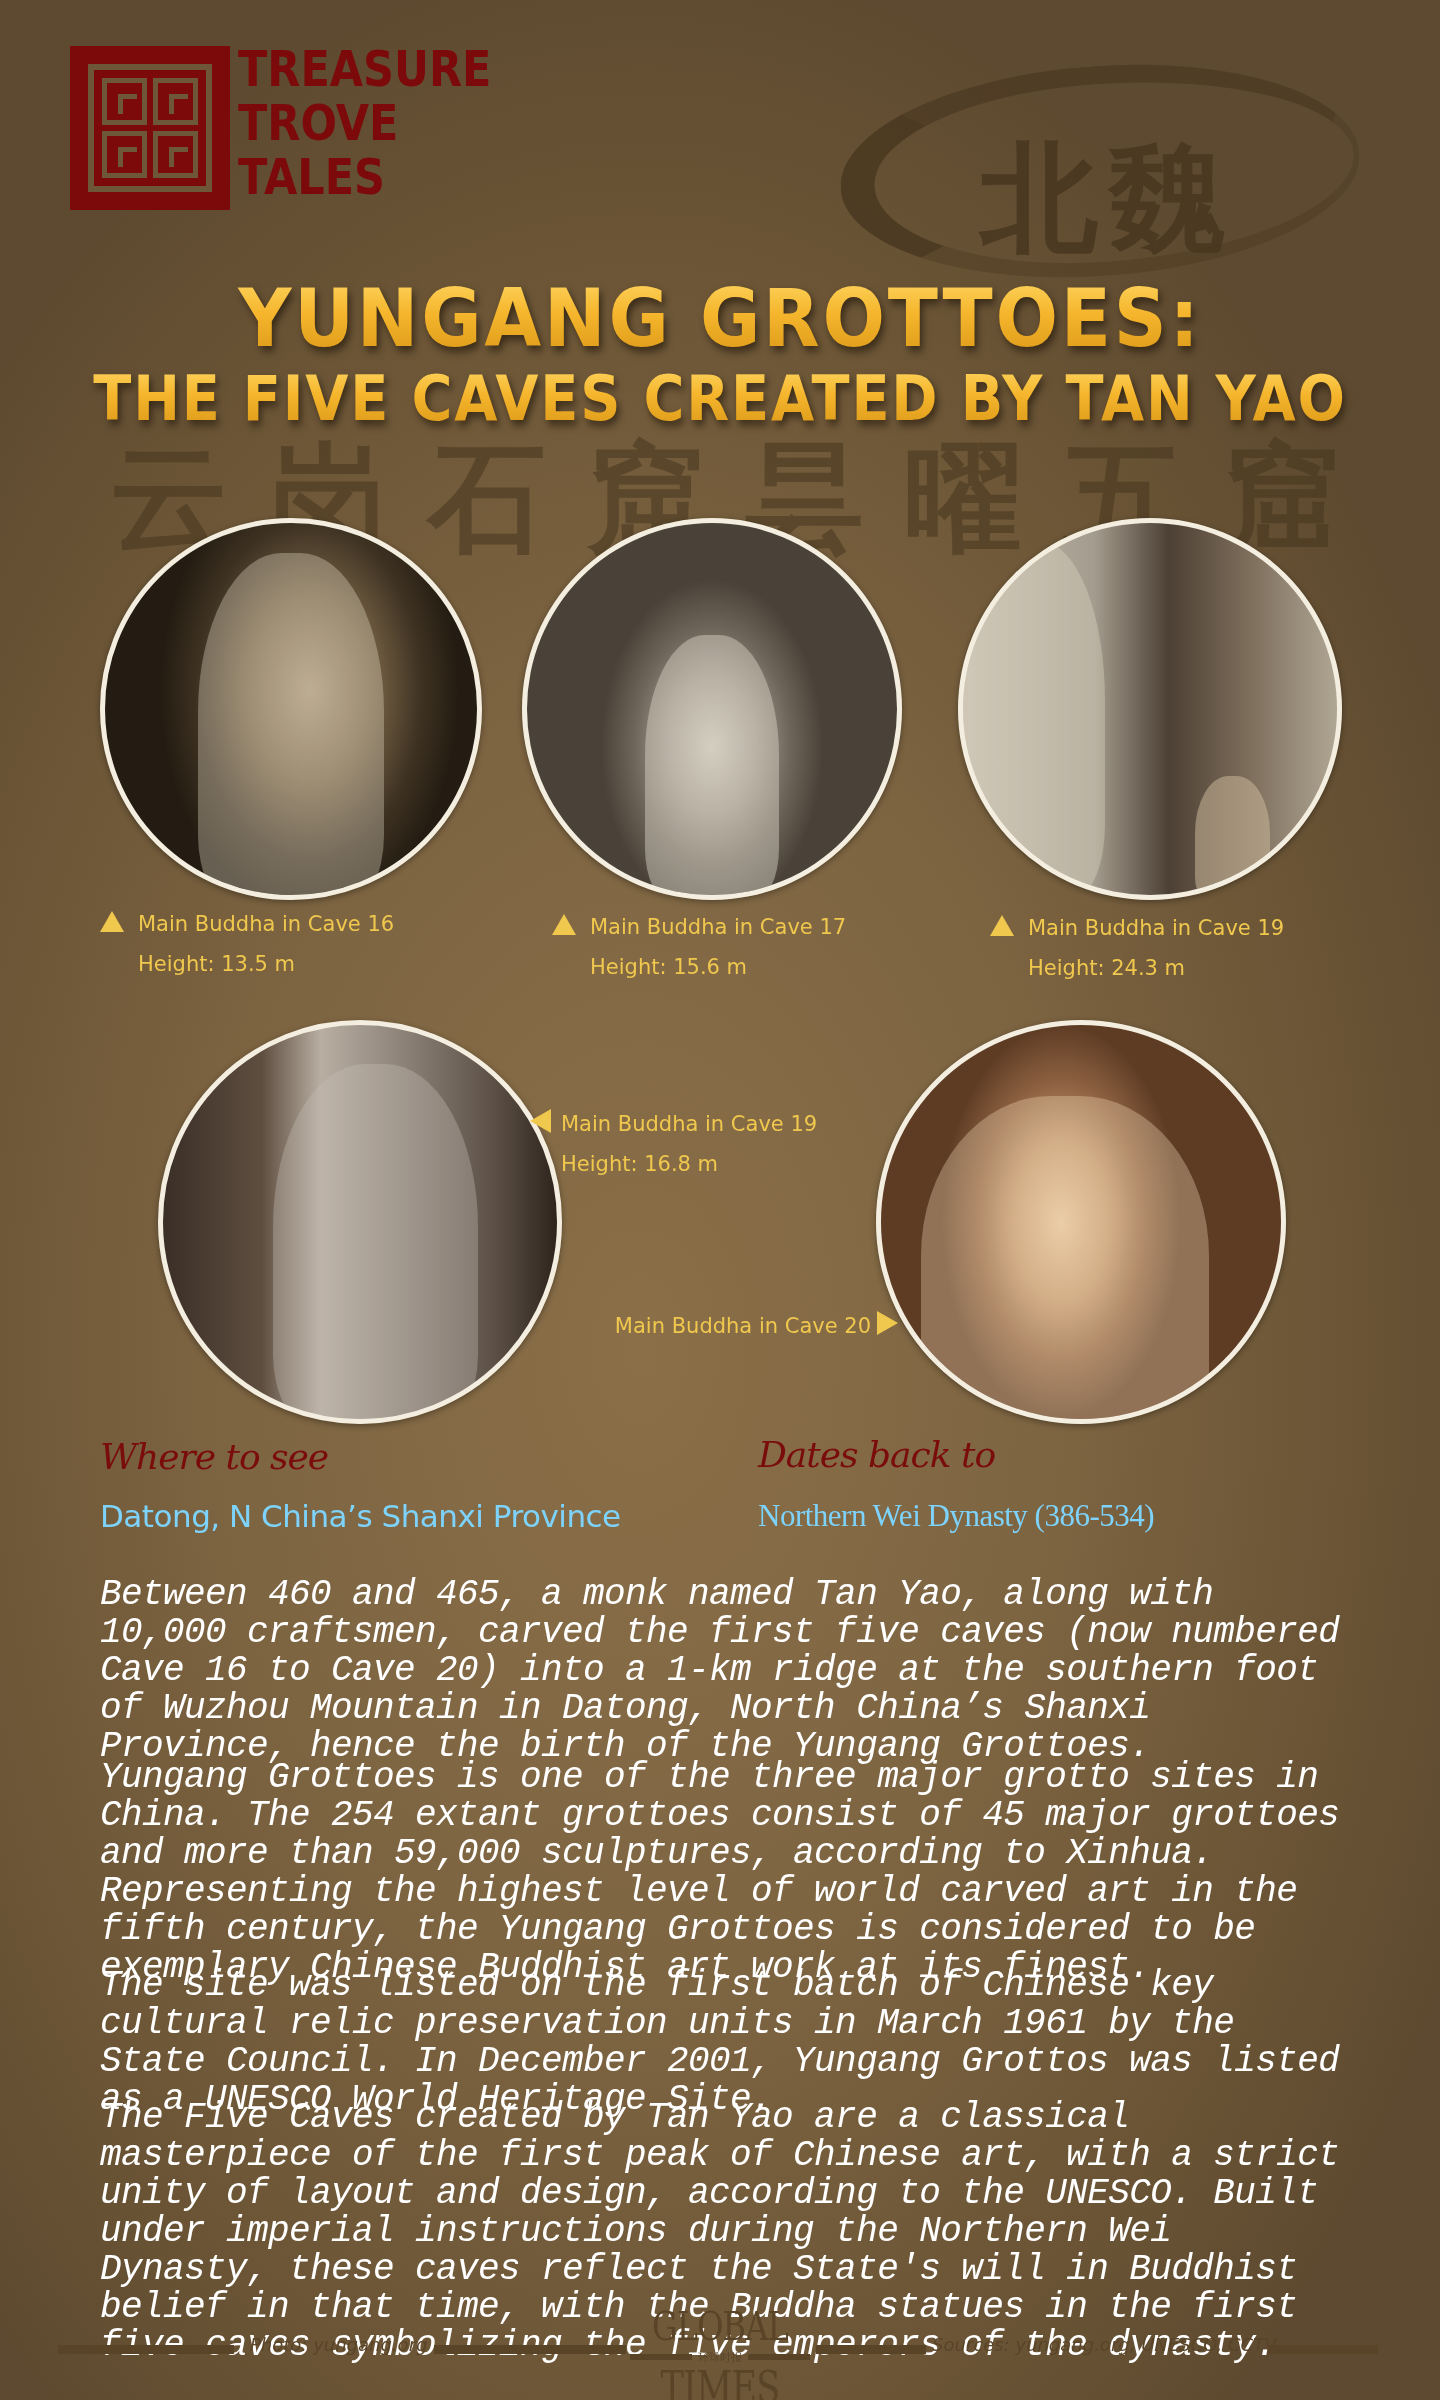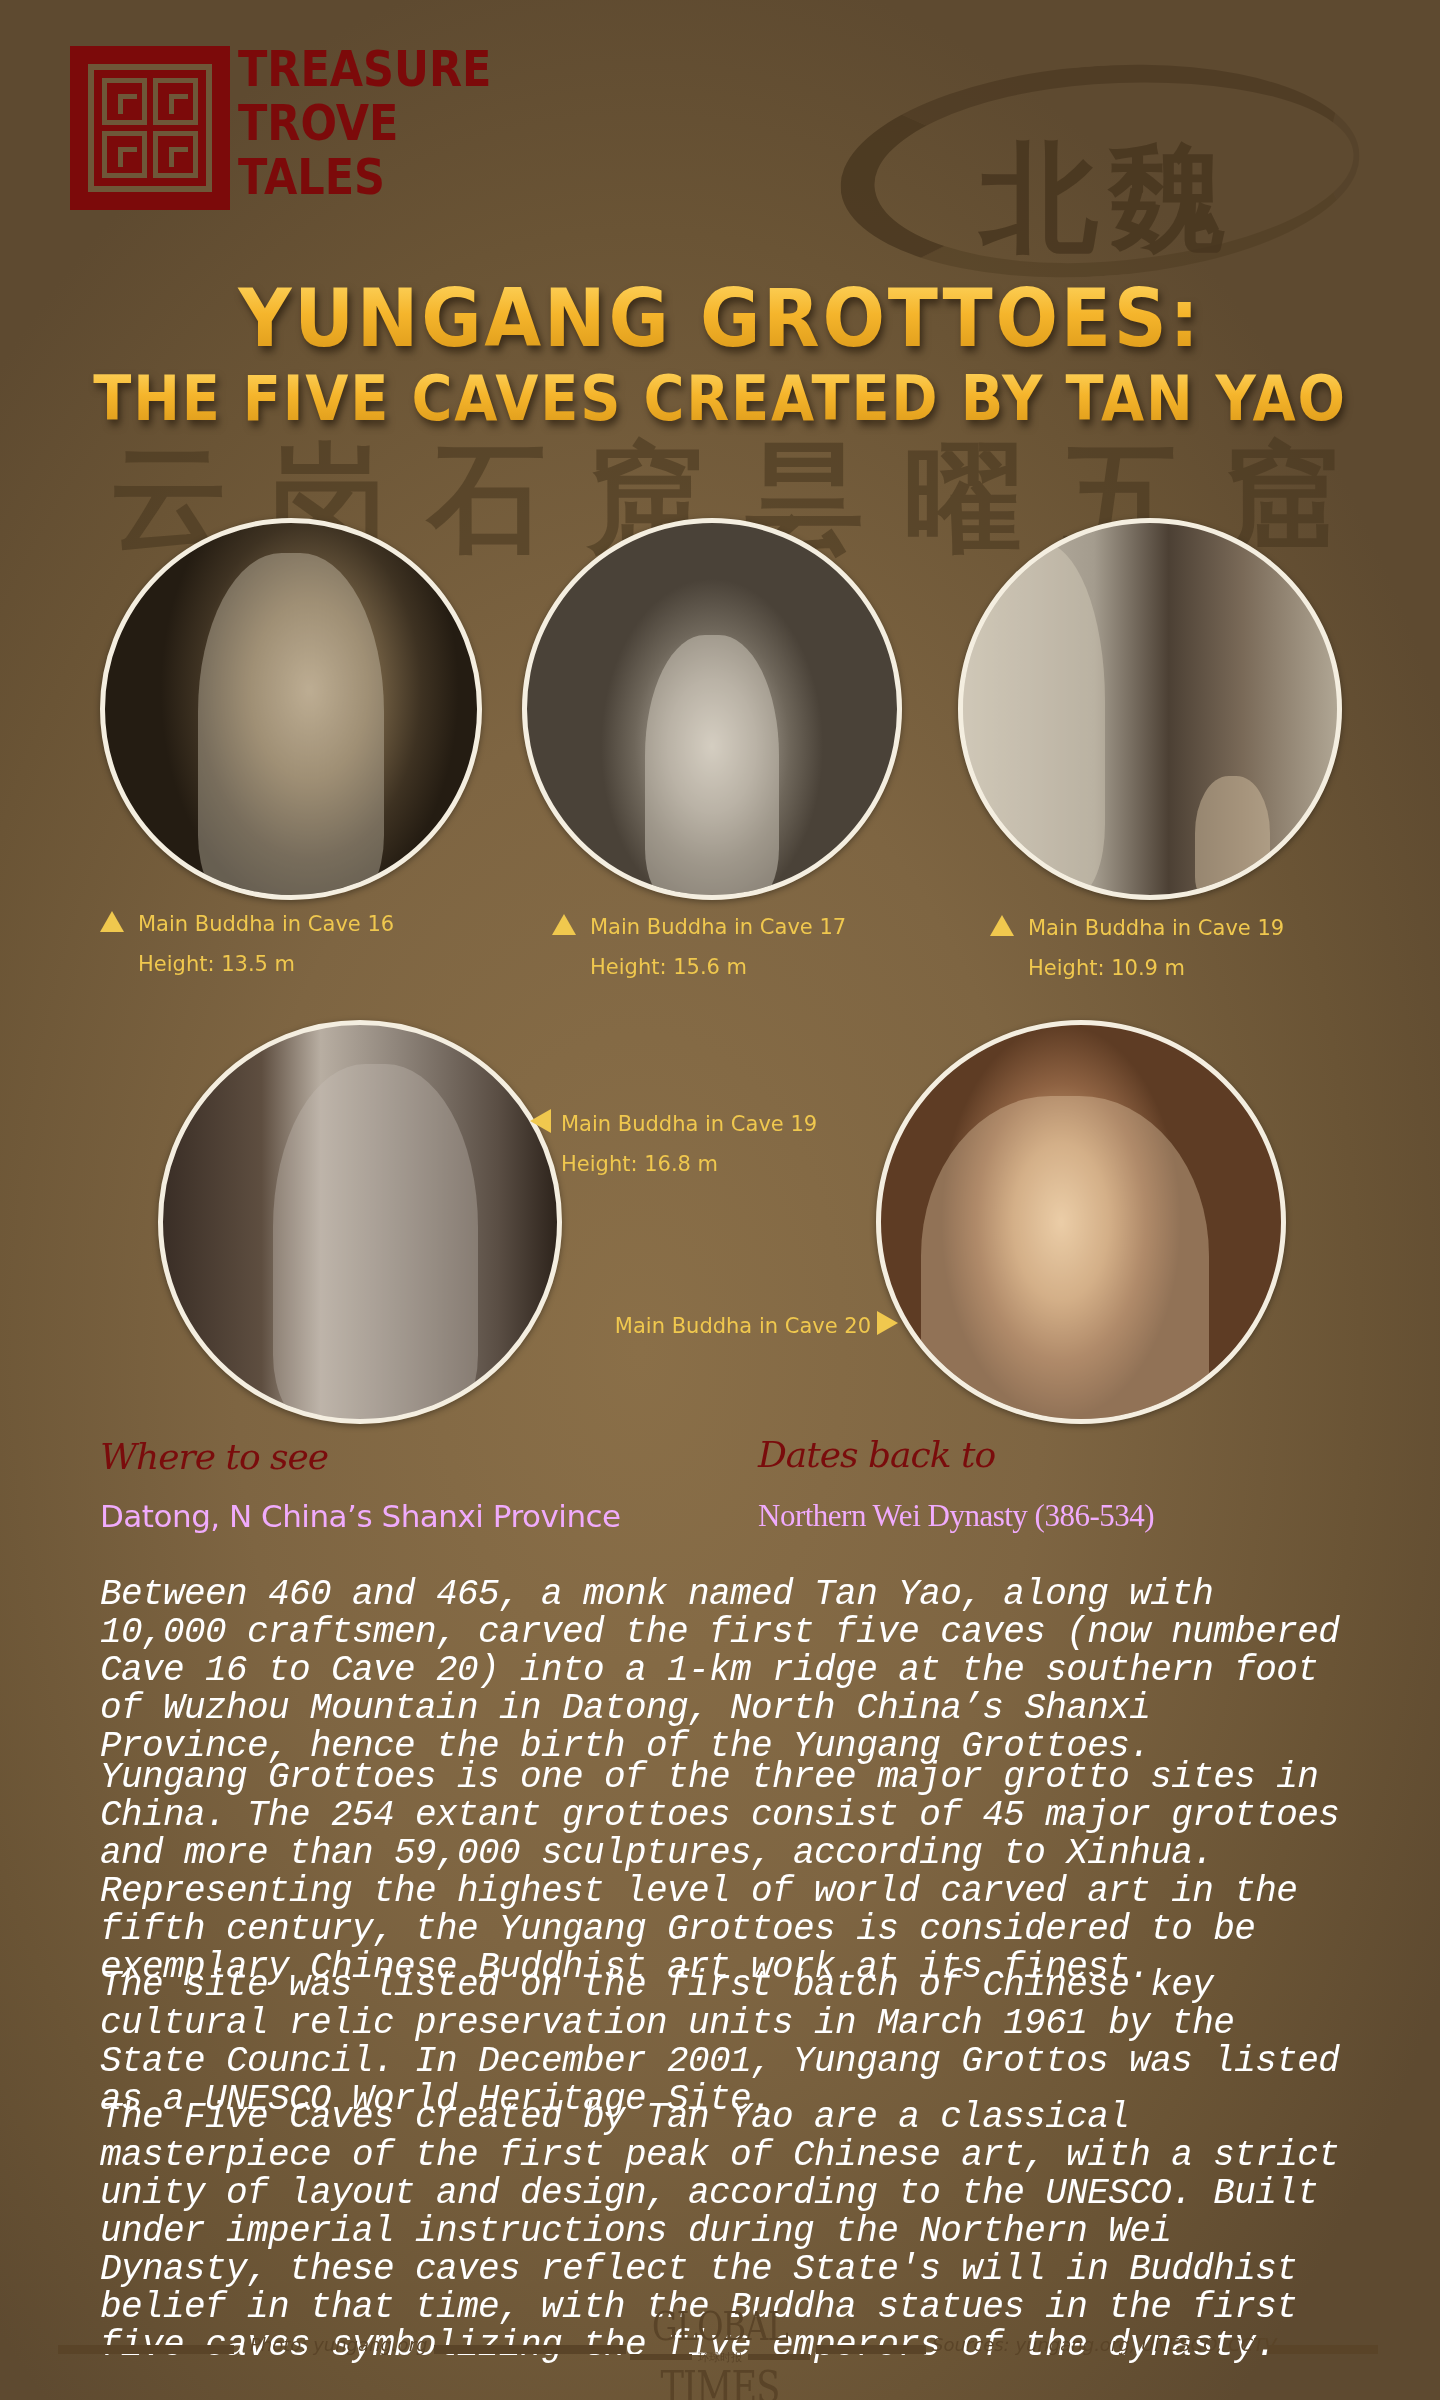--- a/index.html
+++ b/index.html
@@ -93,21 +93,21 @@
   .cap .indent { padding-left:38px; }
   .cap-16 { left:100px; top:904px; }
   .cap-17 { left:552px; top:907px; }
   .cap-18 { left:990px; top:908px; }
   .cap-19 { left:530px; top:1104px; }
   .cap-19 .indent { padding-left:31px; }
   .cap-20 { left:540px; top:1306px; width:358px; text-align:right; }
 
   
   .info-label { color:#7a0c0c; font-family:"DejaVu Serif", serif; font-style:italic; font-size:36px; letter-spacing:-1px; }
-  .info-value { color:#f0abfc; font-size:31px; letter-spacing:-0.5px; }
+  .info-value { color:#7dd3fc; font-size:31px; letter-spacing:-0.5px; }
   .where-label { left:100px; top:1436px; }
   .where-value { left:100px; top:1498px; }
   .dates-label { left:758px; top:1434px; }
   .dates-value { left:758px; top:1498px;font-family:Liberation Serif, serif; }
 
   
   .para {
     left:100px; width:1260px; color:#ffffff; font-style:italic;
     font-size:36px; line-height:38px; letter-spacing:-0.6px;
     font-family:Liberation Mono, monospace;
@@ -186,21 +186,21 @@
 <div class="abs cap cap-16">
   <div><span class="tri-up"></span><span>Main Buddha in Cave 16</span></div>
   <div class="indent">Height: 13.5 m</div>
 </div>
 <div class="abs cap cap-17">
   <div><span class="tri-up"></span><span>Main Buddha in Cave 17</span></div>
   <div class="indent">Height: 15.6 m</div>
 </div>
 <div class="abs cap cap-18">
   <div><span class="tri-up"></span><span>Main Buddha in Cave 19</span></div>
-  <div class="indent">Height: 10.9 m</div>
+  <div class="indent">Height: 24.3 m</div>
 </div>
 <div class="abs cap cap-19">
   <div><span class="tri-left"></span><span>Main Buddha in Cave 19</span></div>
   <div class="indent">Height: 16.8 m</div>
 </div>
 <div class="abs cap cap-20">
   <div><span>Main Buddha in Cave 20</span><span class="tri-right"></span></div>
 </div>
 
 <div class="abs info-label where-label">Where to see</div>

